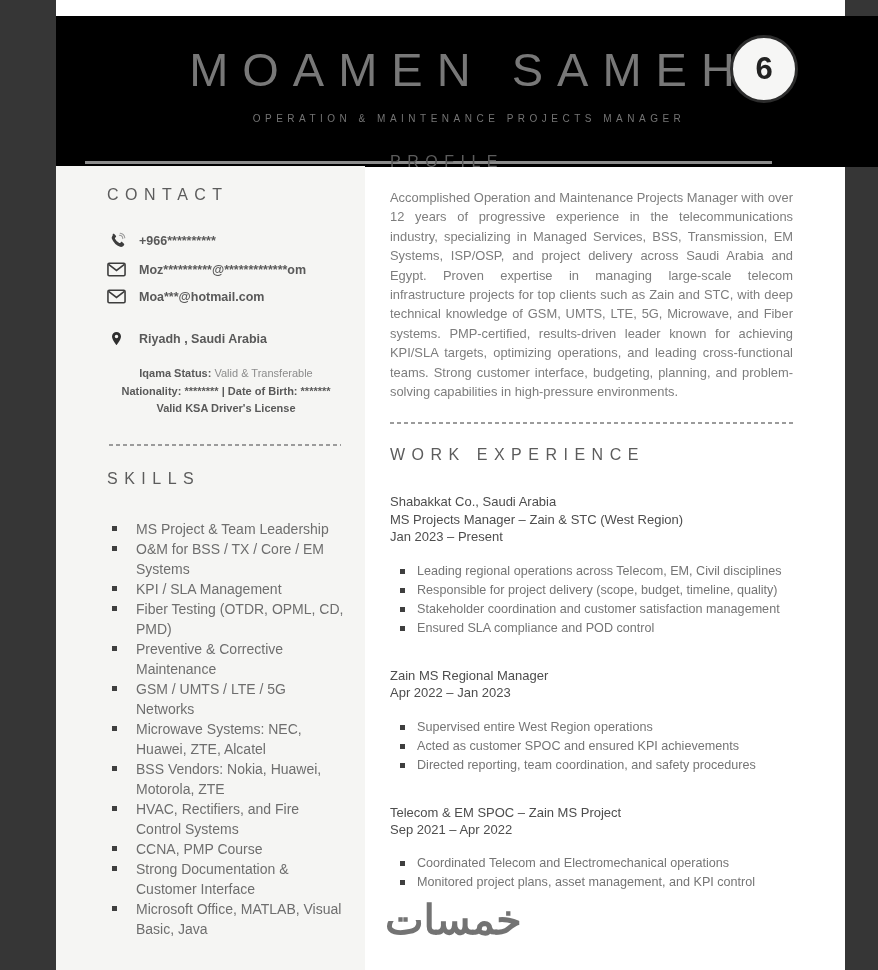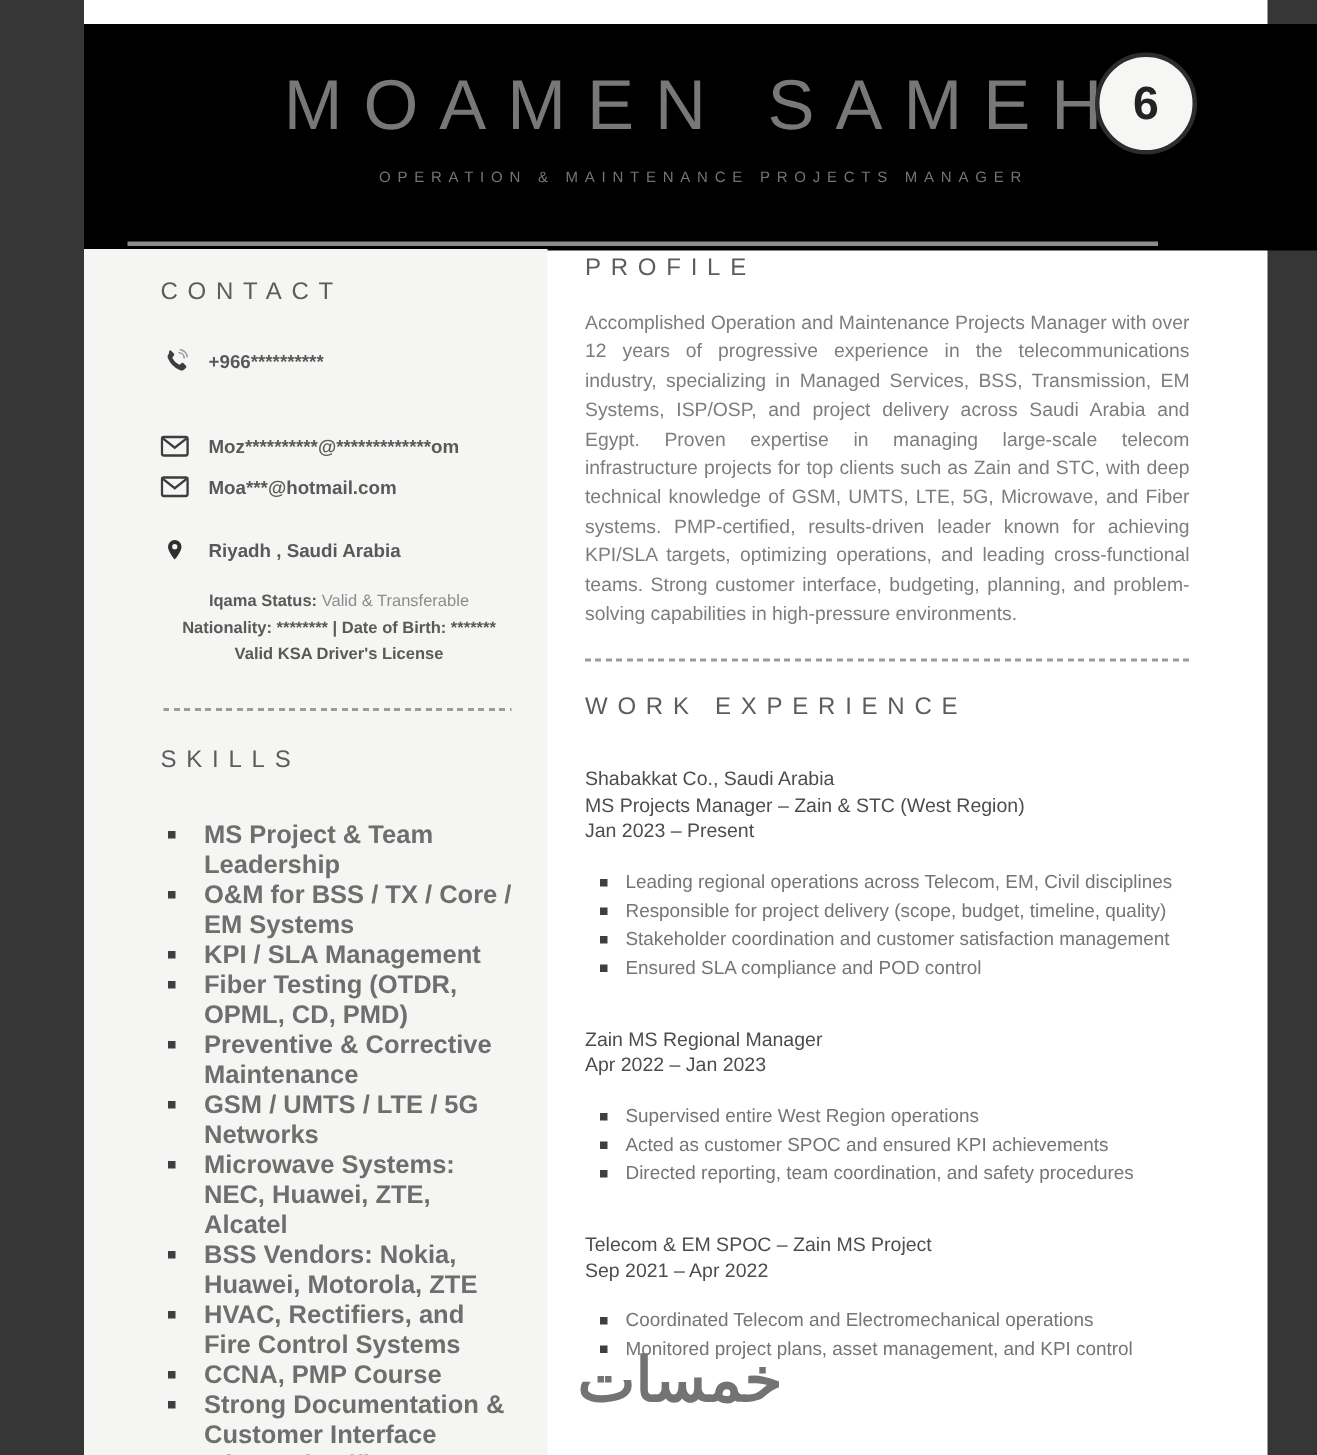--- a/index.html
+++ b/index.html
@@ -37,46 +37,46 @@
     background:#f5f5f3;
   }
   .sidebar-inner { padding:20px 20px 0 51px; }
 
   h2.section {
     font-size:16px; font-weight:400; letter-spacing:6.5px; color:#5c5c5c; white-space:nowrap;
   }
 
   .contact-list { margin-top:28px; }
   .contact-item { display:flex; align-items:center; gap:13px; color:#595959; font-weight:700; font-size:12.5px; }
-  .contact-item.phone    { margin-bottom:40px; }
+  .contact-item.phone    { margin-bottom:12px; }
   .contact-item.email1   { margin-bottom:12px; }
   .contact-item.email2   { margin-bottom:25px; }
   .contact-item .ic { width:19px; display:flex; justify-content:center; flex:0 0 19px; }
 
   .personal { margin-top:17px; text-align:center; font-size:11px; color:#595959; line-height:17.5px; }
   .personal .lite { color:#8c8c8c; font-weight:400; }
   .personal b { font-weight:700; }
 
   .dash-rule {
     height:2px; margin-top:26px;
     background:repeating-linear-gradient(90deg,#9b9b9b 0 4px,transparent 4px 7px);
   }
   .sidebar .dash-rule { width:232px; margin-left:2px; }
 
   .skills-block { margin-top:24px; }
   .skills-list { list-style:none; margin-top:31px; }
   .skills-list li {
-    position:relative; padding-left:29px; font-size:17px; color:#6e6e6e; line-height:20px;font-weight:bold;
+    position:relative; padding-left:29px; font-size:14px; color:#6e6e6e; line-height:20px;
   }
   .skills-list li::before {
     content:""; position:absolute; left:5px; top:7px; width:5px; height:5px; background:#3f3f3f;
   }
 
   
-  .main { position:absolute; left:365px; top:151px; width:480px; }
+  .main { position:absolute; left:365px; top:134px; width:480px; }
   .main-inner { padding:19px 52px 0 25px; }
 
   .profile-text {
     margin-top:17px; font-size:12.9px; line-height:19.4px; color:#7d7d7d; text-align:justify;
   }
   .main .dash-rule { margin-top:21px; }
   .exp-heading { margin-top:22px; }
 
   .job-header { margin-top:29px; font-size:13px; font-weight:400; color:#4d4d4d; line-height:17.4px; }
   .job-header div { white-space:nowrap; }

